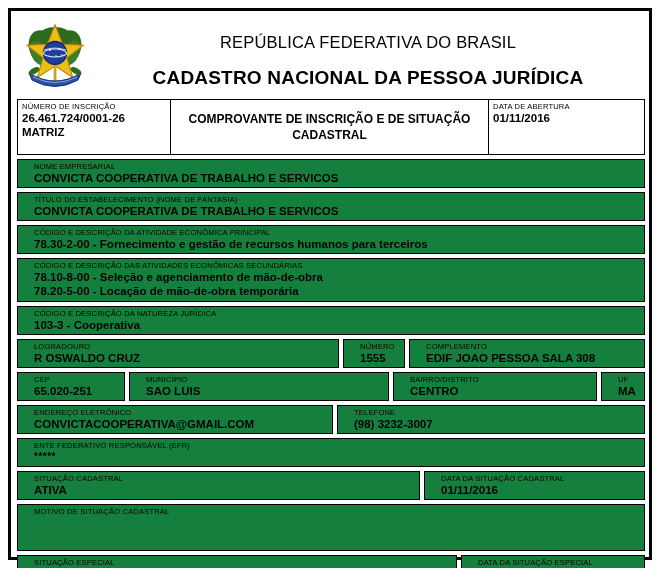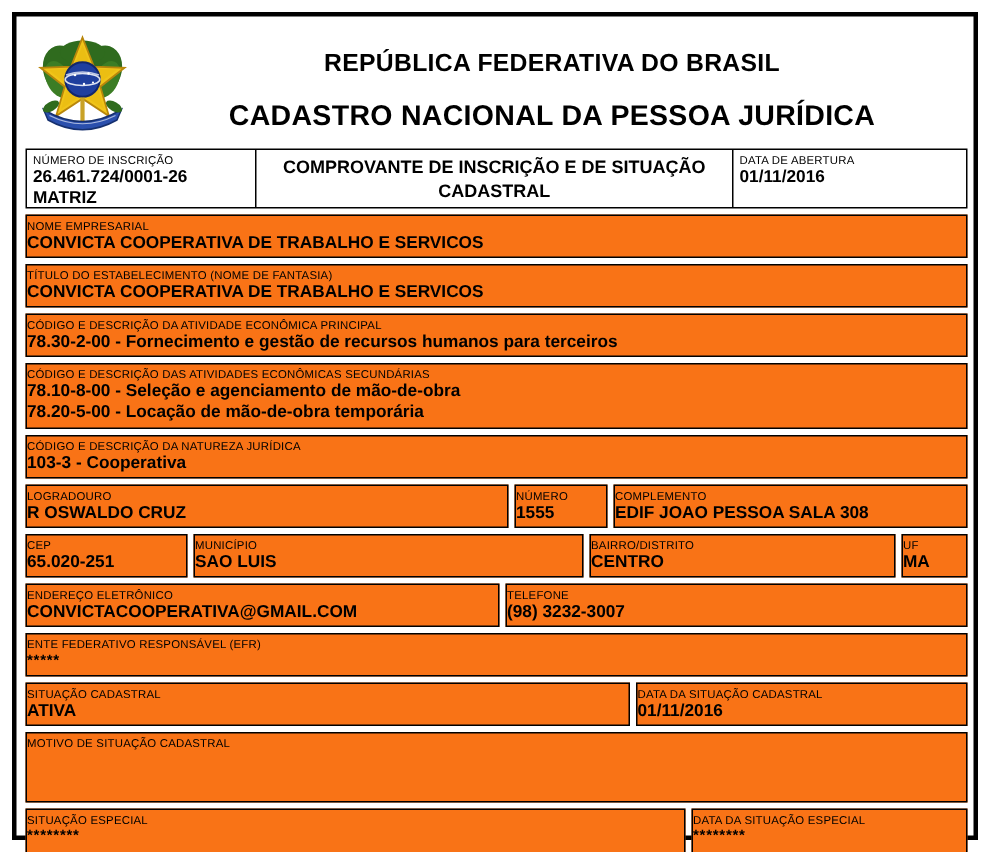--- a/index.html
+++ b/index.html
@@ -44,41 +44,41 @@
     top: 4px;
     width: 60px;
     height: 72px;
   }
   .titles {
     padding-left: 74px;
     text-align: center;
   }
   .title-main {
     font-size: 16.5px;
-    font-weight: bold;
+    font-weight: normal;
     letter-spacing: 0.2px;
     padding-top: 18px;
   }
   .title-sub {
     font-size: 19px;
     font-weight: bold;
     letter-spacing: 0.2px;
     padding-top: 15px;
   }
 
   
   .row {
     display: flex;
     margin-bottom: 4px;
   }
   .cell {
     border: 1px solid #000000;
     box-sizing: border-box;
-    padding: 2px 4px 3px 0;
-    background: #f97316;
+    padding: 2px 4px 3px 16px;
+    background: #15803d;
     overflow: hidden;
   }
   .cell + .cell {
     margin-left: 4px;
   }
   .lbl {
     font-size: 7.6px;
     line-height: 9px;
     letter-spacing: 0.15px;
     white-space: nowrap;
@@ -97,21 +97,21 @@
     line-height: 13px;
     letter-spacing: 0.5px;
   }
 
   
   .hdr-row {
     display: flex;
     margin-bottom: 4px;
     border: 1px solid #000000;
     box-sizing: border-box;
-    height: 40px;
+    height: 56px;
   }
   .hdr-insc {
     width: 153px;
     box-sizing: border-box;
     padding: 2px 4px;
     border-right: 1px solid #000000;
   }
   .hdr-mid {
     flex: 1;
     box-sizing: border-box;

